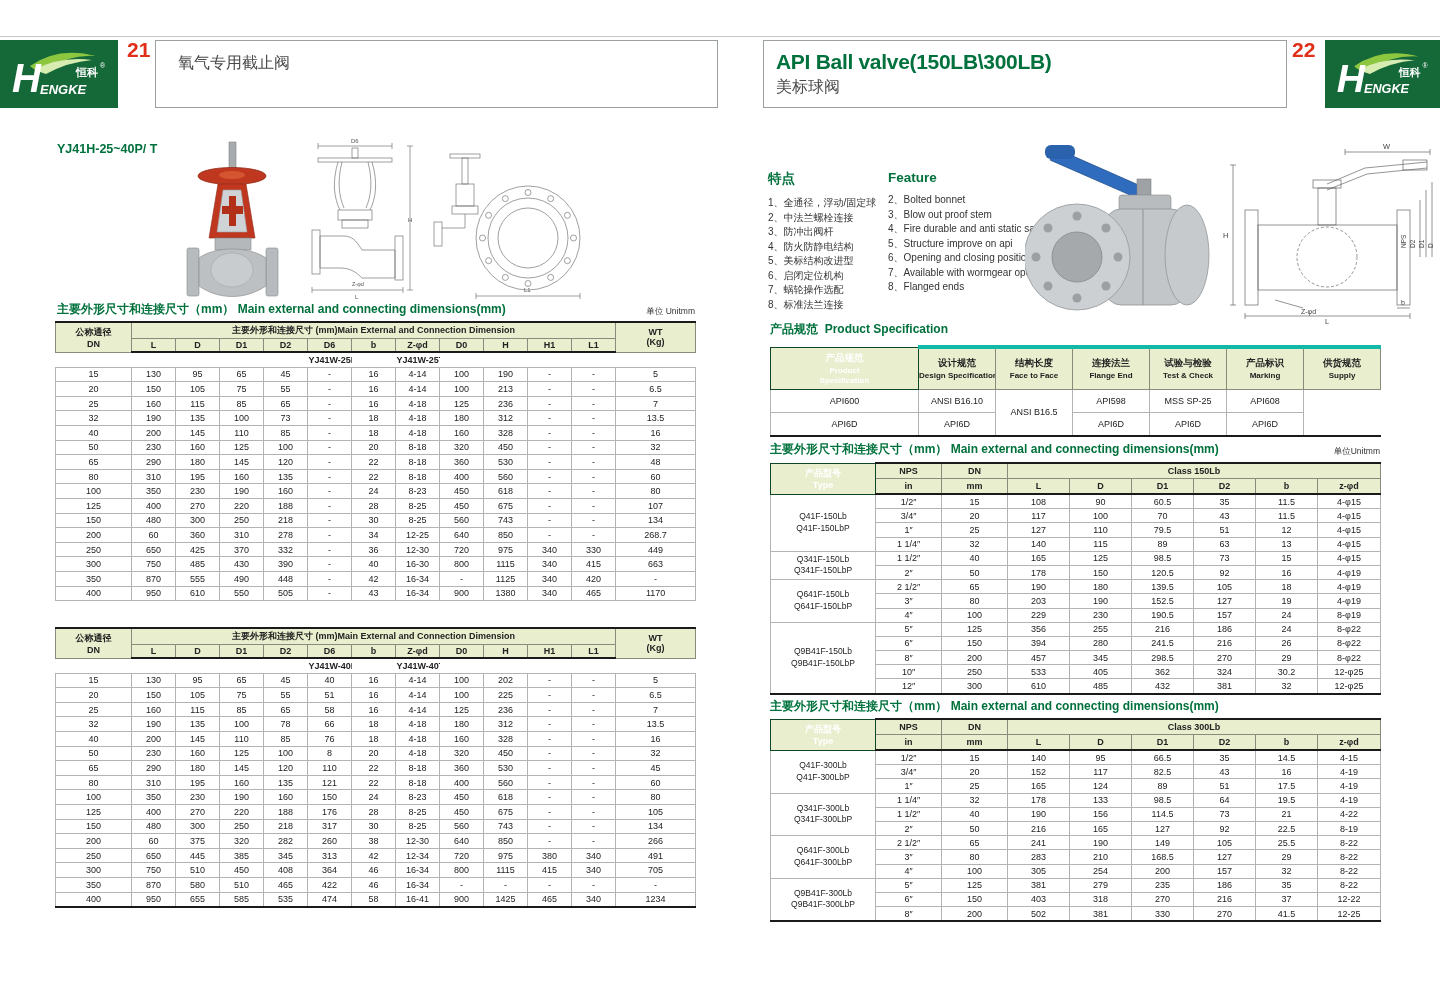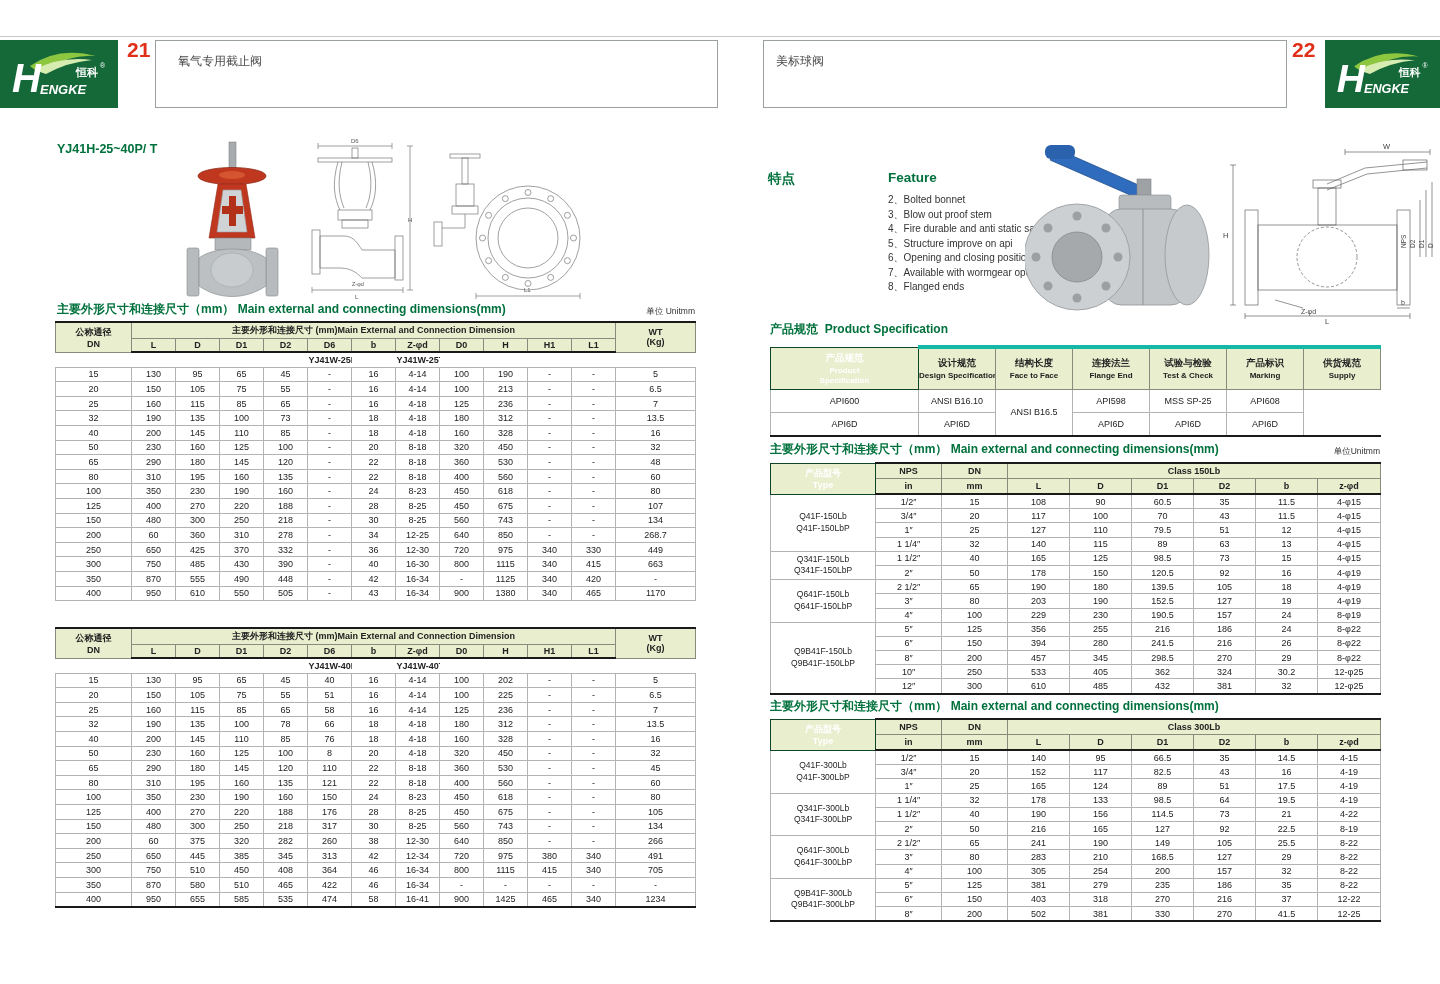--- a/index.html
+++ b/index.html
@@ -12,21 +12,21 @@
   .logo-left { left:0; }
   .logo-right { left:1325px; width:115px; }
   .pagenum { position:absolute; top:38px; font-size:21px; font-weight:bold; color:#e0301a; }
   .p21 { left:127px; }
   .p22 { left:1292px; }
 
   .title-box { position:absolute; top:40px; height:68px; background:#fff; border:1px solid #9a9f9f; padding:9px 0 0 22px; }
   .tb-left  { left:155px; width:563px; }
   .tb-right { left:763px; width:524px; padding-left:12px; }
   .title-en { font-size:21px; font-weight:bold; color:#00713c; letter-spacing:-0.3px; }
-  .title-cn { font-size:12px; color:#4a4a4a; margin-top:3px; }
+  .title-cn { font-size:16px; color:#4a4a4a; margin-top:3px; }
 
   .model-label { position:absolute; left:57px; top:142px; font-size:12.5px; font-weight:bold; color:#00713c; }
 
   .sec-title { position:absolute; display:flex; justify-content:space-between; align-items:flex-end;gap:40px; }
   .sec-title .t { font-size:12px; font-weight:bold; color:#00713c; }
   .sec-title .u { font-size:8.5px; color:#333; }
 
   table { border-collapse:collapse; table-layout:fixed; background:#fff; }
   th, td { text-align:center; vertical-align:middle; overflow:hidden; white-space:nowrap; }
 
@@ -85,20 +85,21 @@
       <text x="100" y="28" font-size="7" fill="#fff">®</text>
     </svg>
   </div>
   <div class="pagenum p21">21</div>
 
   <div class="title-box tb-left">
     <div class="title-cn">氧气专用截止阀</div>
   </div>
 
   <div class="title-box tb-right">
+    <div class="title-en">API Ball valve(150LB\300LB)</div>
     <div class="title-cn">美标球阀</div>
   </div>
 
   <div class="pagenum p22">22</div>
   <div class="logo-box logo-right">
     <svg width="115" height="68" viewBox="0 0 118 68">
       <path d="M30,26 Q58,6 96,16 Q70,14 44,30 Q36,32 30,26 Z" fill="#8dc63f"></path>
       <path d="M34,30 Q60,16 92,20 Q68,22 46,34 Z" fill="#d7ecb0"></path>
       <text x="12" y="52" font-size="40" font-weight="bold" font-style="italic" fill="#fff">H</text>
       <text x="40" y="54" font-size="13" font-weight="bold" font-style="italic" fill="#fff">ENGKE</text>
@@ -776,20 +777,30 @@
           <td>1425</td>
           <td>465</td>
           <td>340</td>
           <td>1234</td>
         </tr>
       </tbody>
   </table>
 
   <div class="feat-col feat-cn">
     <div class="feat-title">特点</div>
+    <div>
+        <div class="feat-item">1、全通径，浮动/固定球</div>
+        <div class="feat-item">2、中法兰螺栓连接</div>
+        <div class="feat-item">3、防冲出阀杆</div>
+        <div class="feat-item">4、防火防静电结构</div>
+        <div class="feat-item">5、美标结构改进型</div>
+        <div class="feat-item">6、启闭定位机构</div>
+        <div class="feat-item">7、蜗轮操作选配</div>
+        <div class="feat-item">8、标准法兰连接</div>
+      </div>
   </div>
   <div class="feat-col feat-en">
     <div class="feat-title">Feature</div>
     <div>
         <div class="feat-item">2、Bolted bonnet</div>
         <div class="feat-item">3、Blow out proof stem</div>
         <div class="feat-item">4、Fire durable and anti static safety</div>
         <div class="feat-item">5、Structure improve on api</div>
         <div class="feat-item">6、Opening and closing position</div>
         <div class="feat-item">7、Available with wormgear operator</div>

